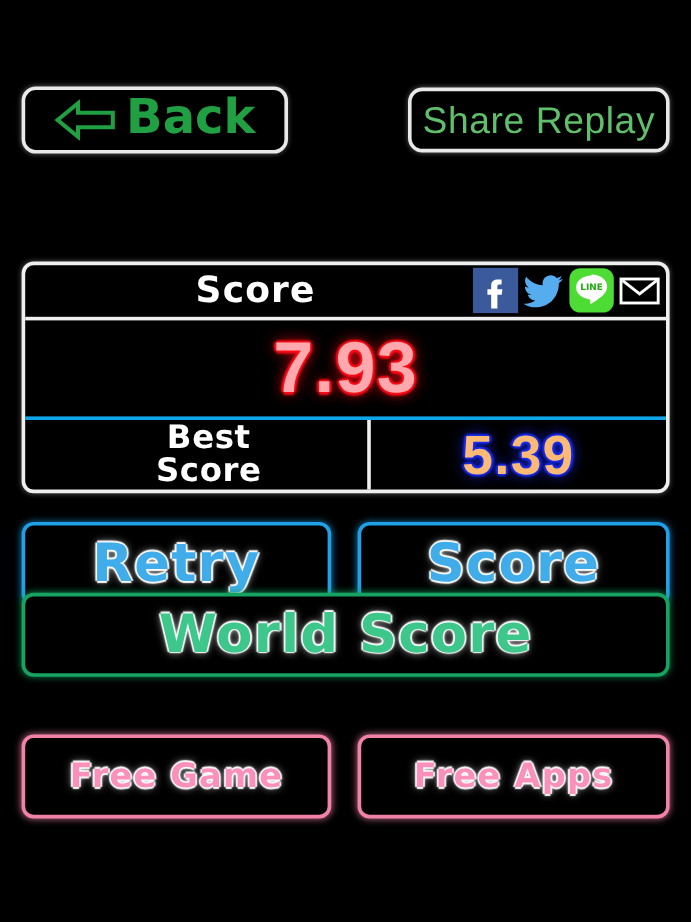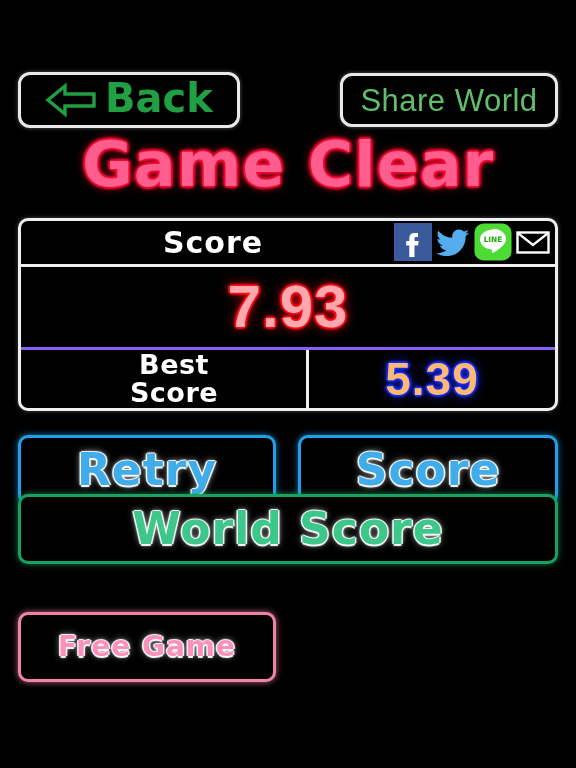--- a/index.html
+++ b/index.html
@@ -133,21 +133,21 @@
     top: 0px;
     height: 40px;
     display: flex;
     align-items: flex-end;
     gap: 2px;
   }
   .sicon { width: 38px; height: 38px; display: block; }
 
   #score-value-row {
     height: 80px;
-    border-bottom: 3px solid #8b5cf6;
+    border-bottom: 3px solid #0ea5e9;
     display: flex;
     align-items: center;
     justify-content: center;
   }
   .score-value {
     font-family: "Liberation Sans", sans-serif;
     font-weight: bold;
     font-size: 60px;
     color: #ffa8ad;
     letter-spacing: 1px;
@@ -264,24 +264,23 @@
   <div class="top-btn" id="back-btn">
     <span>
       <svg class="back-arrow" viewBox="0 0 52 34" xmlns="http://www.w3.org/2000/svg">
         <path d="M20 3 L3 17 L20 31 L20 23 L49 23 L49 11 L20 11 Z" fill="none" stroke="#21a043" stroke-width="3.4" stroke-linejoin="miter"></path>
       </svg>
     </span>
     <span class="back-label">Back</span>
   </div>
 
   <div class="top-btn" id="share-btn">
-    <span class="share-label">Share World</span>
-  </div>
-
-  <div id="title">Game Clear</div>
+    <span class="share-label">Share Replay</span>
+  </div>
+
 
   <div id="score-panel">
 
     <div id="score-head-row">
       <div class="score-head-label">Score</div>
 
       <div id="social-icons">
         <span>
           <svg class="sicon" viewBox="0 0 38 38" xmlns="http://www.w3.org/2000/svg">
             <rect x="0" y="0" width="38" height="38" fill="#3b5a9b"></rect>
@@ -338,14 +337,17 @@
   </div>
 
   <div class="menu-btn" id="world-btn">
     <span class="menu-label green-label">World Score</span>
   </div>
 
   <div class="menu-btn" id="free-game-btn">
     <span class="menu-label pink-label">Free Game</span>
   </div>
 
+  <div class="menu-btn" id="free-apps-btn">
+    <span class="menu-label pink-label">Free Apps</span>
+  </div>
 
 </div>
 
 </body></html>

